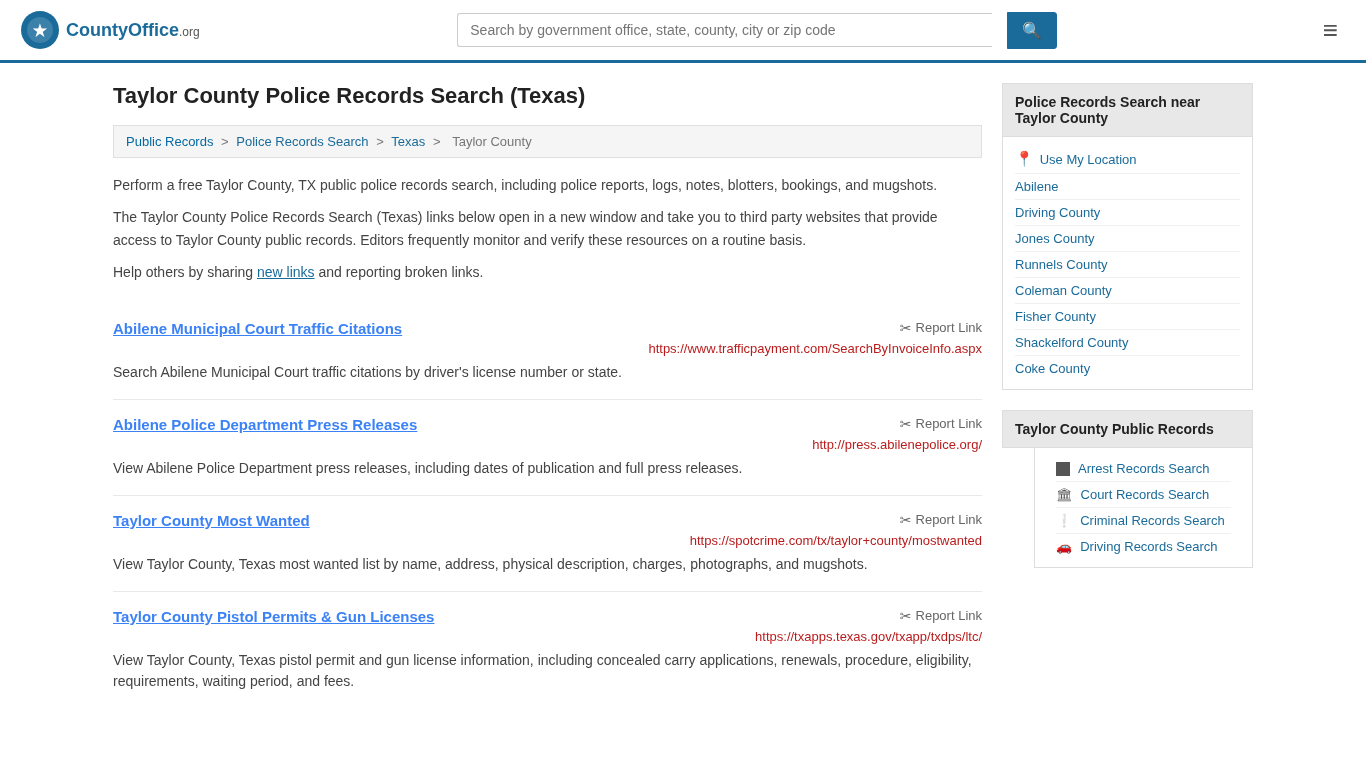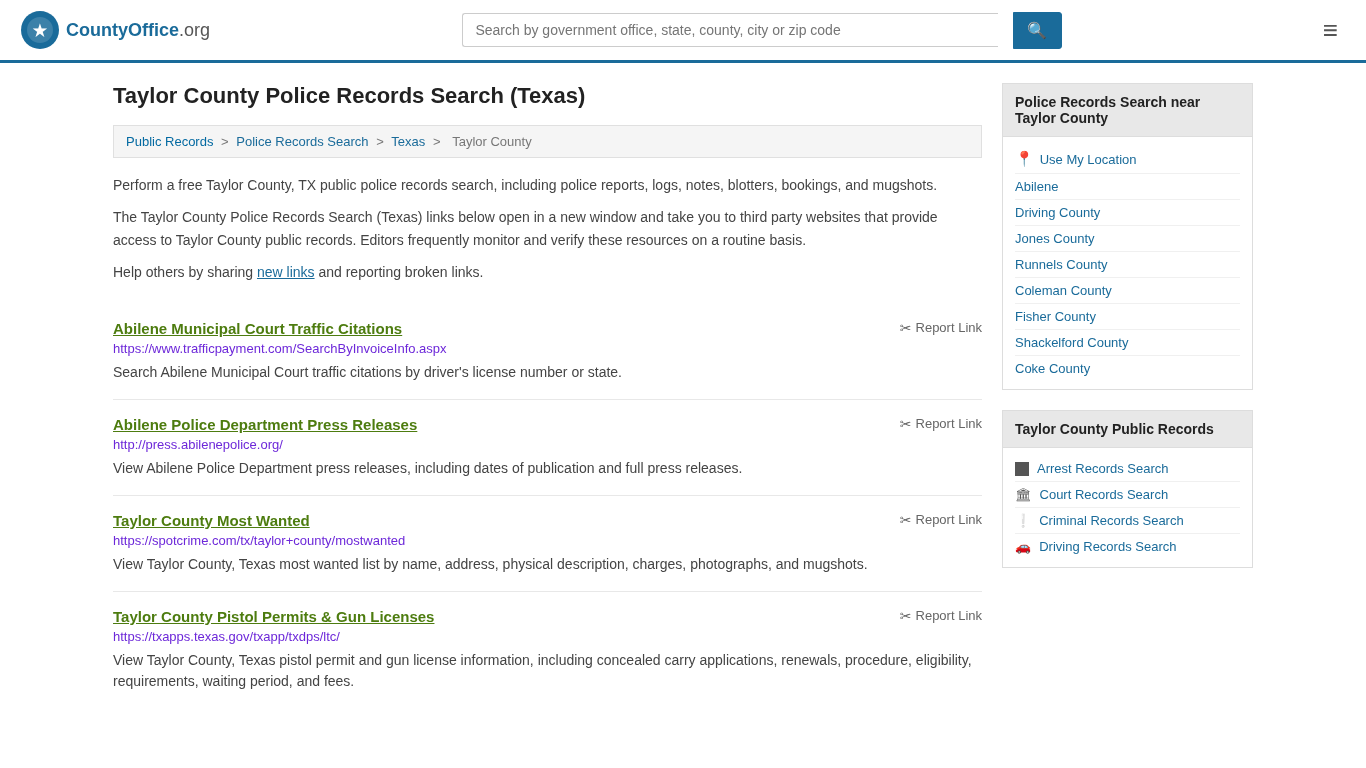--- a/index.html
+++ b/index.html
@@ -131,29 +131,30 @@
     }
     .record-header {
       display: flex;
       align-items: flex-start;
       justify-content: space-between;
       margin-bottom: 4px;
     }
     .record-title {
       font-size: 15px;
       font-weight: bold;
-      color: #4d7c0f;
+      color: #3b82f6;
       text-decoration: underline;
       cursor: pointer;
     }
     .record-url {
-      color: #6d28d9;
+      color: #b91c1c;
       font-size: 13px;
       margin-bottom: 6px;
       display: block;
+      text-align: right;
     }
     .record-desc {
       font-size: 14px;
       color: #444;
       line-height: 1.5;
     }
     .report-link {
       display: flex;
       align-items: center;
       gap: 4px;
@@ -203,21 +204,22 @@
       font-size: 13px;
       cursor: pointer;
       display: flex;
       align-items: center;
       gap: 6px;
     }
 
     .sidebar-records-list {
       border: 1px solid #ddd;
       border-top: none;
-      padding: 8px 12px;
+      padding: 8px 21px;
+      margin-left: 32px;
     }
     .sidebar-record-item {
       padding: 5px 0;
       border-bottom: 1px solid #f0f0f0;
       display: flex;
       align-items: center;
       gap: 8px;
     }
     .sidebar-record-item:last-child {
       border-bottom: none;
@@ -227,21 +229,21 @@
 <body>
 
 <div id="header">
   <div id="logo-area">
     <svg id="logo-icon" viewBox="0 0 40 40" xmlns="http://www.w3.org/2000/svg">
       <circle cx="20" cy="20" r="19" fill="#1a6b9a"></circle>
       <circle cx="20" cy="20" r="13" fill="#fff" opacity="0.15"></circle>
       <text x="20" y="26" text-anchor="middle" font-size="16" fill="#fff" font-family="Arial" font-weight="bold">★</text>
     </svg>
     <div>
-      <span style="color:#1a6b9a; font-weight:bold; font-size:18px;">CountyOffice</span><span style="color:#555; font-size:18px;">.org</span>
+      <span style="color:#1a6b9a; font-weight:bold; font-size:18px;">CountyOffice</span><span style="color:#555; font-size:12px;">.org</span>
     </div>
   </div>
 
   <div id="search-area">
     <input type="text" id="search-input" style="flex: 1 1 0%; padding: 8px 12px; border-top: 1px solid rgb(204, 204, 204); border-bottom: 1px solid rgb(204, 204, 204); border-left: 1px solid rgb(204, 204, 204); border-image: initial; border-right: none; border-radius: 3px 0px 0px 3px; font-size: 14px; outline: none; color: rgb(153, 153, 153);" placeholder="Search by government office, state, county, city or zip code">
     <button id="search-button" style="background:#1a6b9a; border:1px solid #1a6b9a; border-radius:0 3px 3px 0; padding:8px 14px; cursor:pointer; color:#fff; font-size:16px;">🔍</button>
   </div>
 
   <button id="menu-button" style="background:none; border:none; cursor:pointer; font-size:26px; color:#555; padding:4px 8px;">≡</button>
 </div>

